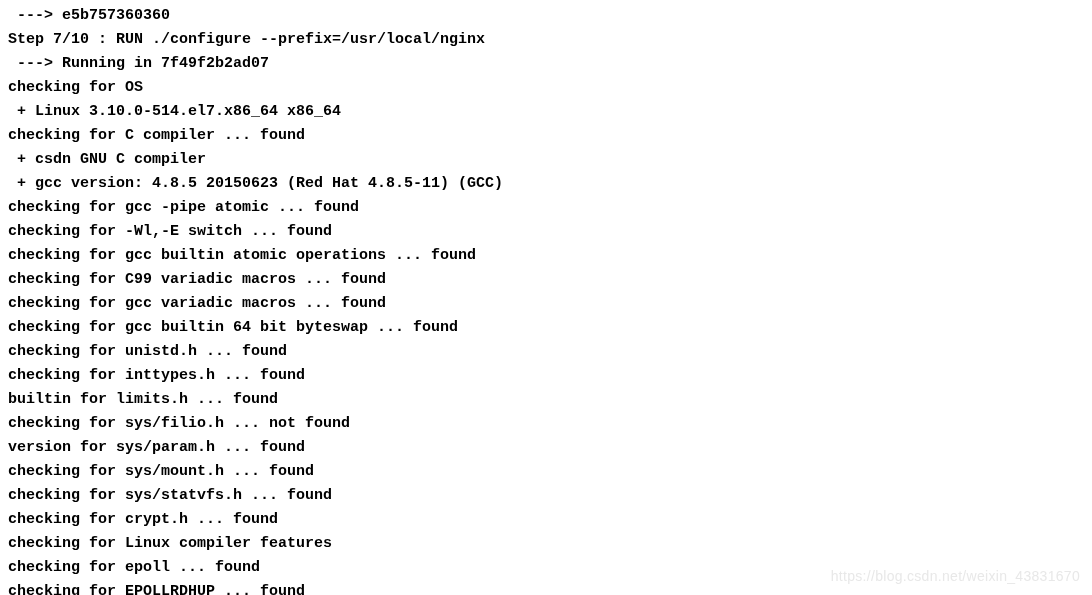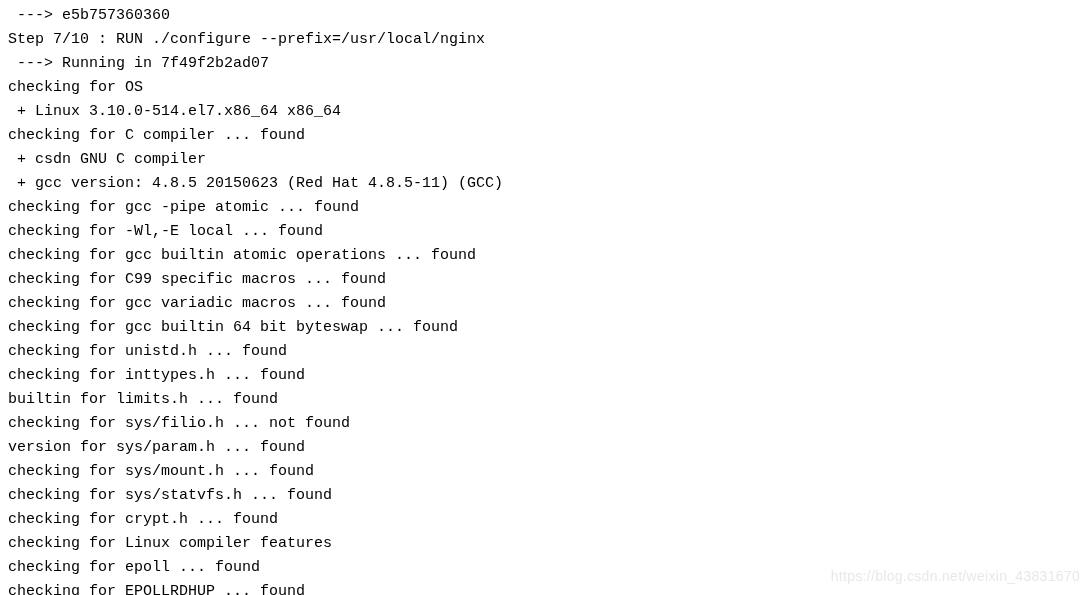--- a/index.html
+++ b/index.html
@@ -14,21 +14,21 @@
       line-height: 1.6;
       color: #000000;
       padding: 4px 8px;
       width: 1092px;
       height: 595px;
       overflow: hidden;
       position: relative;
     }
     .terminal-line {
       white-space: pre;
-      font-weight: 400;
+      font-weight: 700;
     }
     .watermark {
       position: absolute;
       bottom: 8px;
       right: 12px;
       color: #e8e8e8;
       font-family: Arial, sans-serif;
       font-size: 14px;
       font-weight: normal;
       letter-spacing: 0.3px;
@@ -40,23 +40,23 @@
 <div>
   <div class="terminal-line"> ---&gt; e5b757360360</div>
   <div class="terminal-line">Step 7/10 : RUN ./configure --prefix=/usr/local/nginx</div>
   <div class="terminal-line"> ---&gt; Running in 7f49f2b2ad07</div>
   <div class="terminal-line">checking for OS</div>
   <div class="terminal-line"> + Linux 3.10.0-514.el7.x86_64 x86_64</div>
   <div class="terminal-line">checking for C compiler ... found</div>
   <div class="terminal-line"> + csdn GNU C compiler</div>
   <div class="terminal-line"> + gcc version: 4.8.5 20150623 (Red Hat 4.8.5-11) (GCC)</div>
   <div class="terminal-line">checking for gcc -pipe atomic ... found</div>
-  <div class="terminal-line">checking for -Wl,-E local ... found</div>
+  <div class="terminal-line">checking for -Wl,-E switch ... found</div>
   <div class="terminal-line">checking for gcc builtin atomic operations ... found</div>
-  <div class="terminal-line">checking for C99 specific macros ... found</div>
+  <div class="terminal-line">checking for C99 variadic macros ... found</div>
   <div class="terminal-line">checking for gcc variadic macros ... found</div>
   <div class="terminal-line">checking for gcc builtin 64 bit byteswap ... found</div>
   <div class="terminal-line">checking for unistd.h ... found</div>
   <div class="terminal-line">checking for inttypes.h ... found</div>
   <div class="terminal-line">builtin for limits.h ... found</div>
   <div class="terminal-line">checking for sys/filio.h ... not found</div>
   <div class="terminal-line">version for sys/param.h ... found</div>
   <div class="terminal-line">checking for sys/mount.h ... found</div>
   <div class="terminal-line">checking for sys/statvfs.h ... found</div>
   <div class="terminal-line">checking for crypt.h ... found</div>

